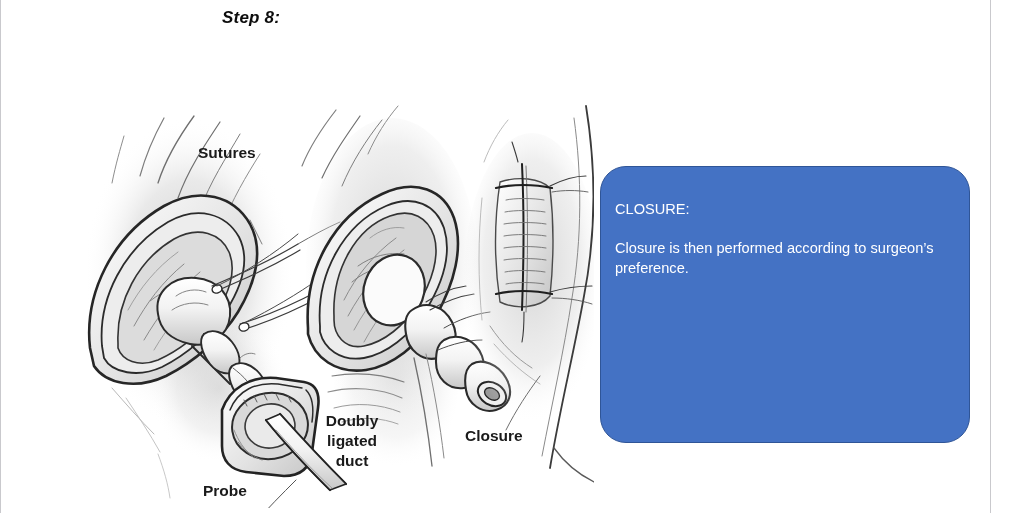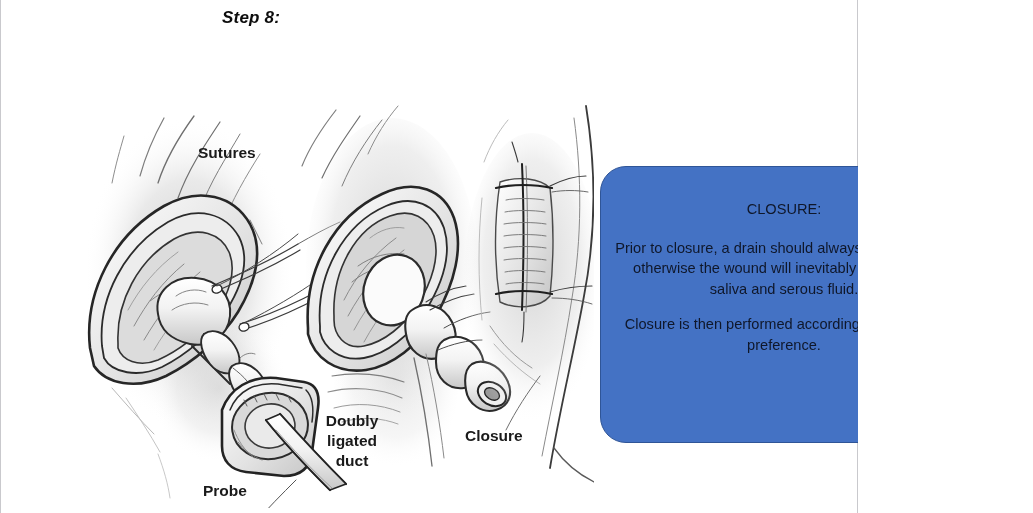--- a/index.html
+++ b/index.html
@@ -2,26 +2,25 @@
 <html><head>
 <meta charset="utf-8">
 <style>
   html, body {
     margin: 0;
     padding: 0;
     background: #ffffff;
   }
   #slide {
     position: relative;
-    width: 858px;
+    width: 991px;
     height: 513px;
     background: #ffffff;
     overflow: hidden;
     font-family: "Liberation Sans", sans-serif;
-    text-align: center;
   }
   
   .edge-line {
     position: absolute;
     top: 0;
     width: 1px;
     height: 513px;
     background: #c9c9cd;
   }
   .edge-line.left  { left: 0; }
@@ -70,21 +69,21 @@
     box-sizing: border-box;
   }
   #closure-callout .callout-body {
     position: absolute;
     left: 14px;
     top: 32px;
     right: 16px;
   }
   #closure-callout p {
     margin: 0 0 14px 0;
-    color: #0f172a;
+    color: #ffffff;
     font-size: 14.6px;
     line-height: 1.42;
     font-family: "Liberation Sans", sans-serif;
   }
   #closure-callout p:last-child { margin-bottom: 15px; }
   #closure-callout p.heading { margin-bottom: 18px; }
 </style>
 </head>
 <body>
 
@@ -322,18 +321,17 @@
         <text class="fig-label" x="298" y="408" text-anchor="middle">duct</text>
       </g>
 
       <text class="fig-label" x="411" y="383">Closure</text>
     </svg>
   </div>
 
   <div id="closure-callout">
     <div class="callout-body">
       <p class="heading">CLOSURE:</p>
-      <p>Prior to closure, a drain should always be placed, as otherwise the wound will inevitably accumulate saliva and serous fluid.</p>
       <p>Closure is then performed according to surgeon’s preference.</p>
     </div>
   </div>
 
 </div>
 
 </body></html>

